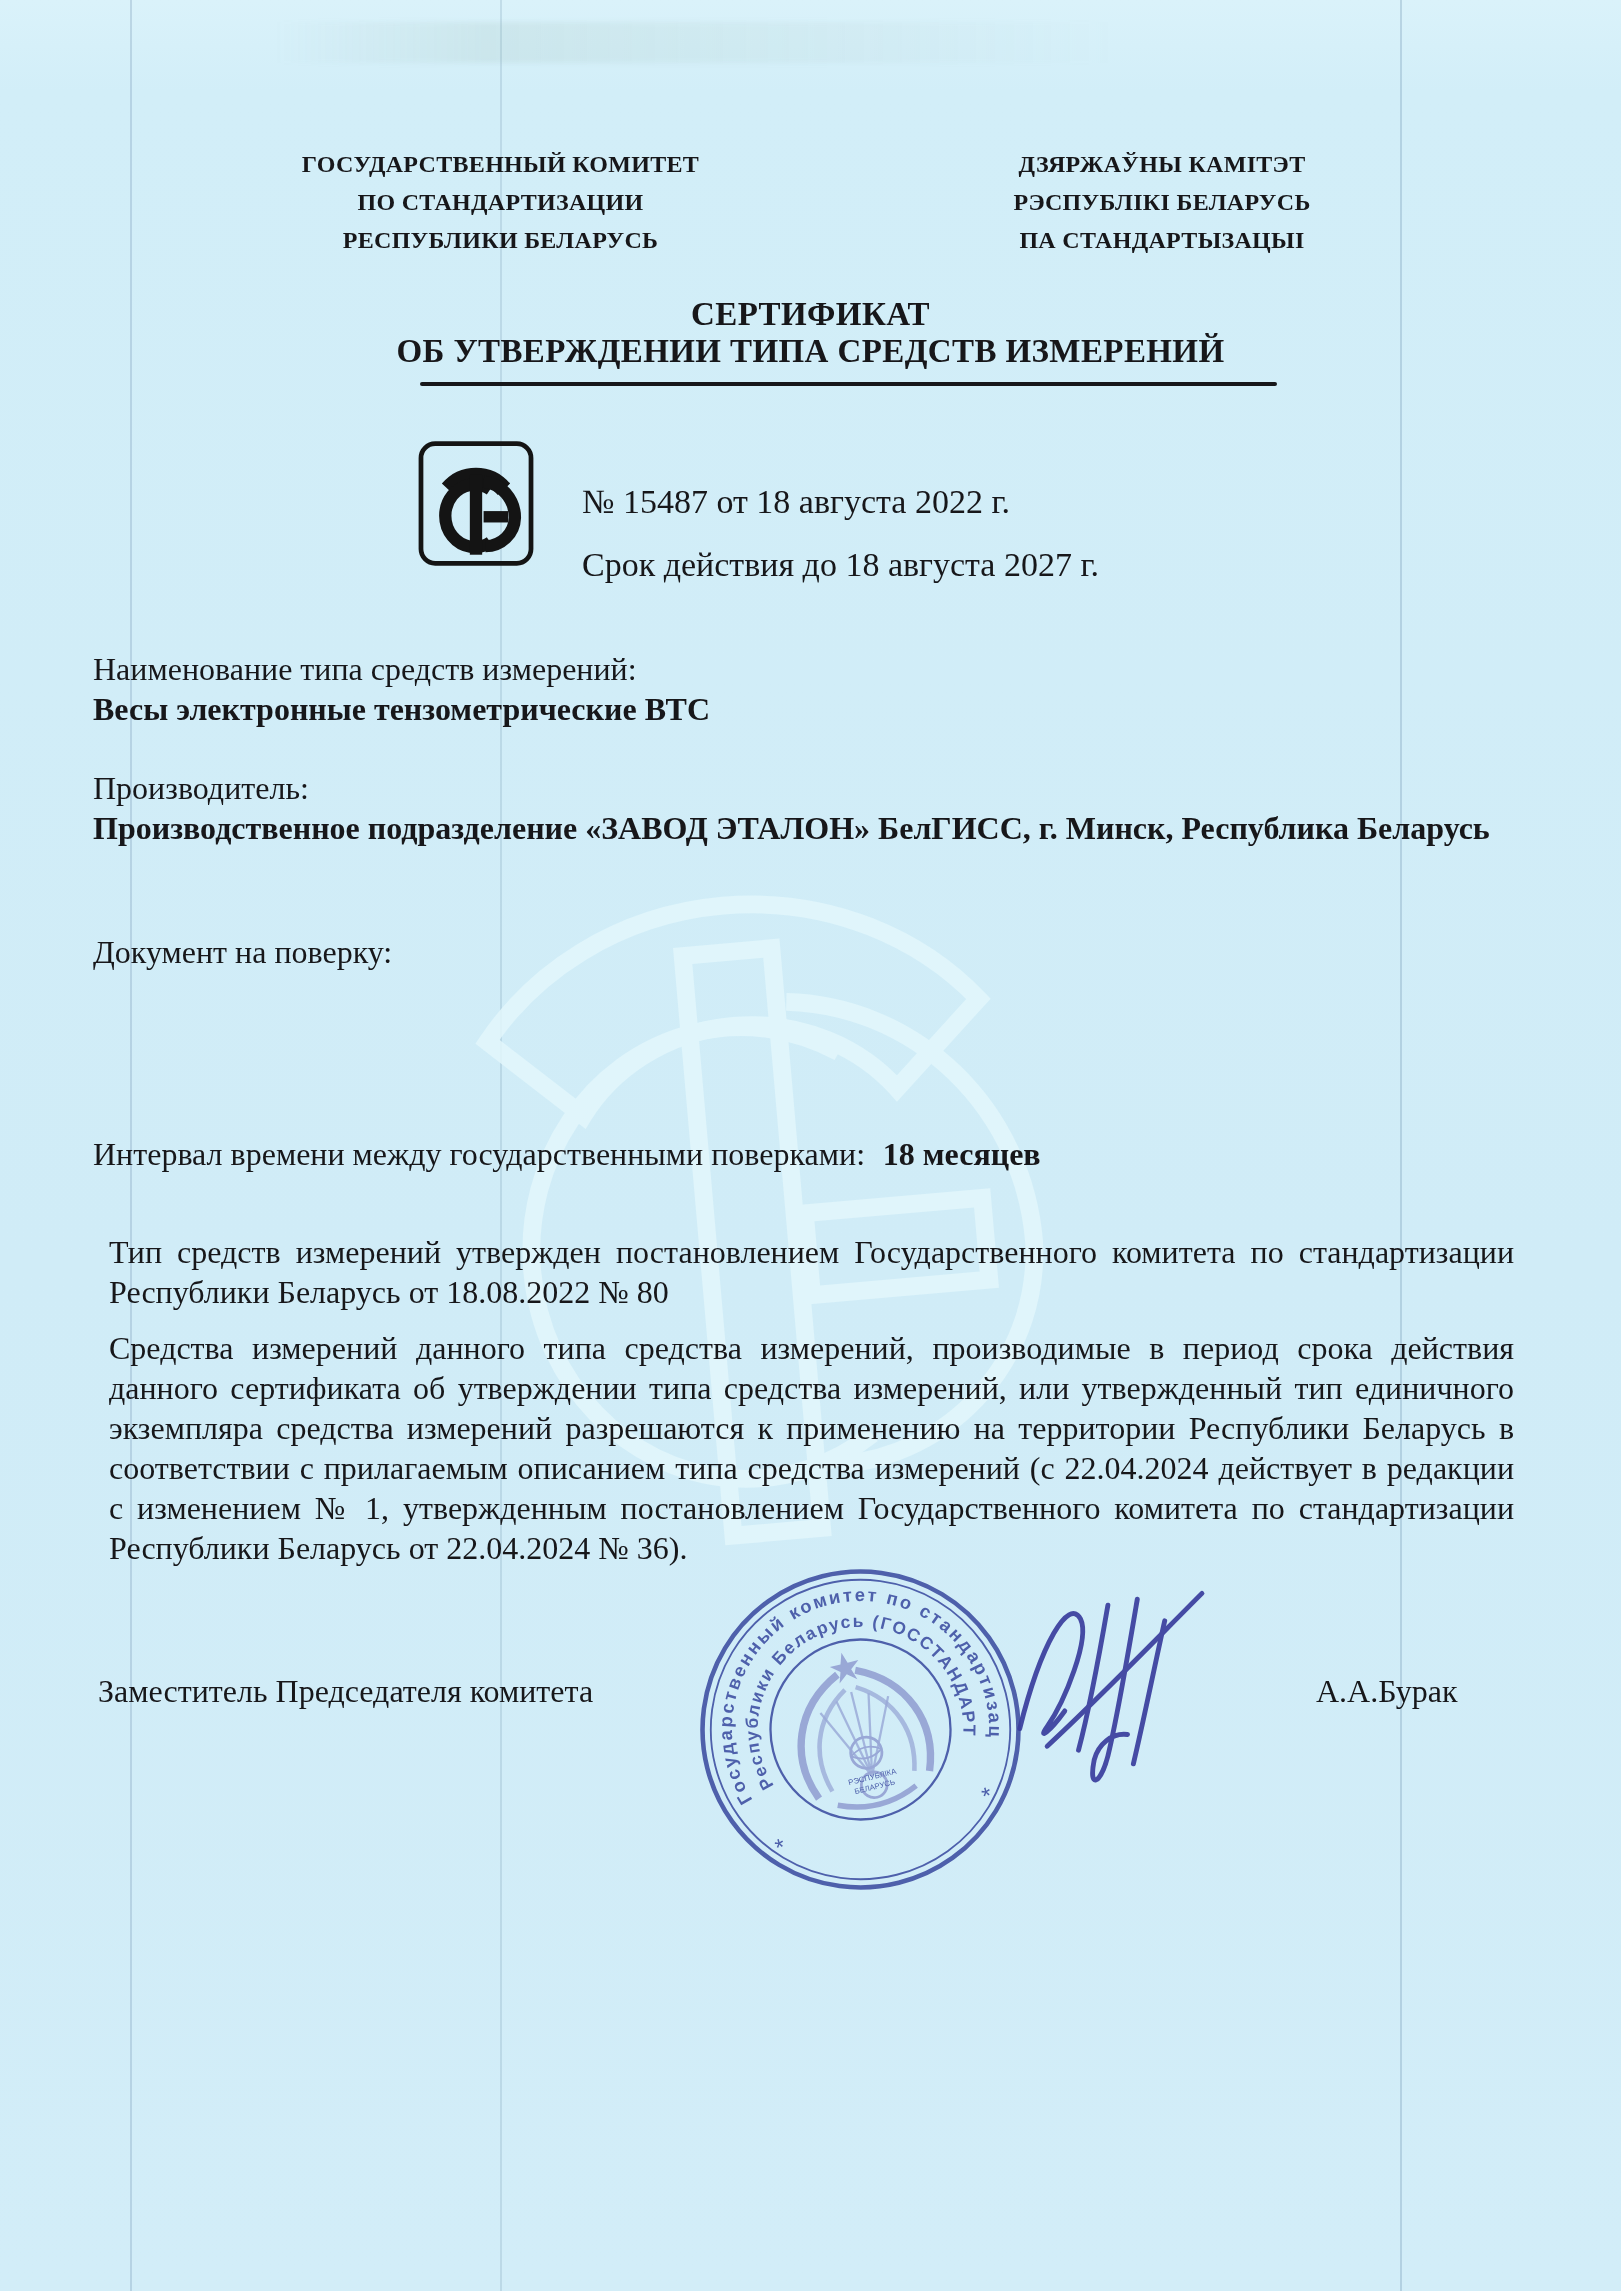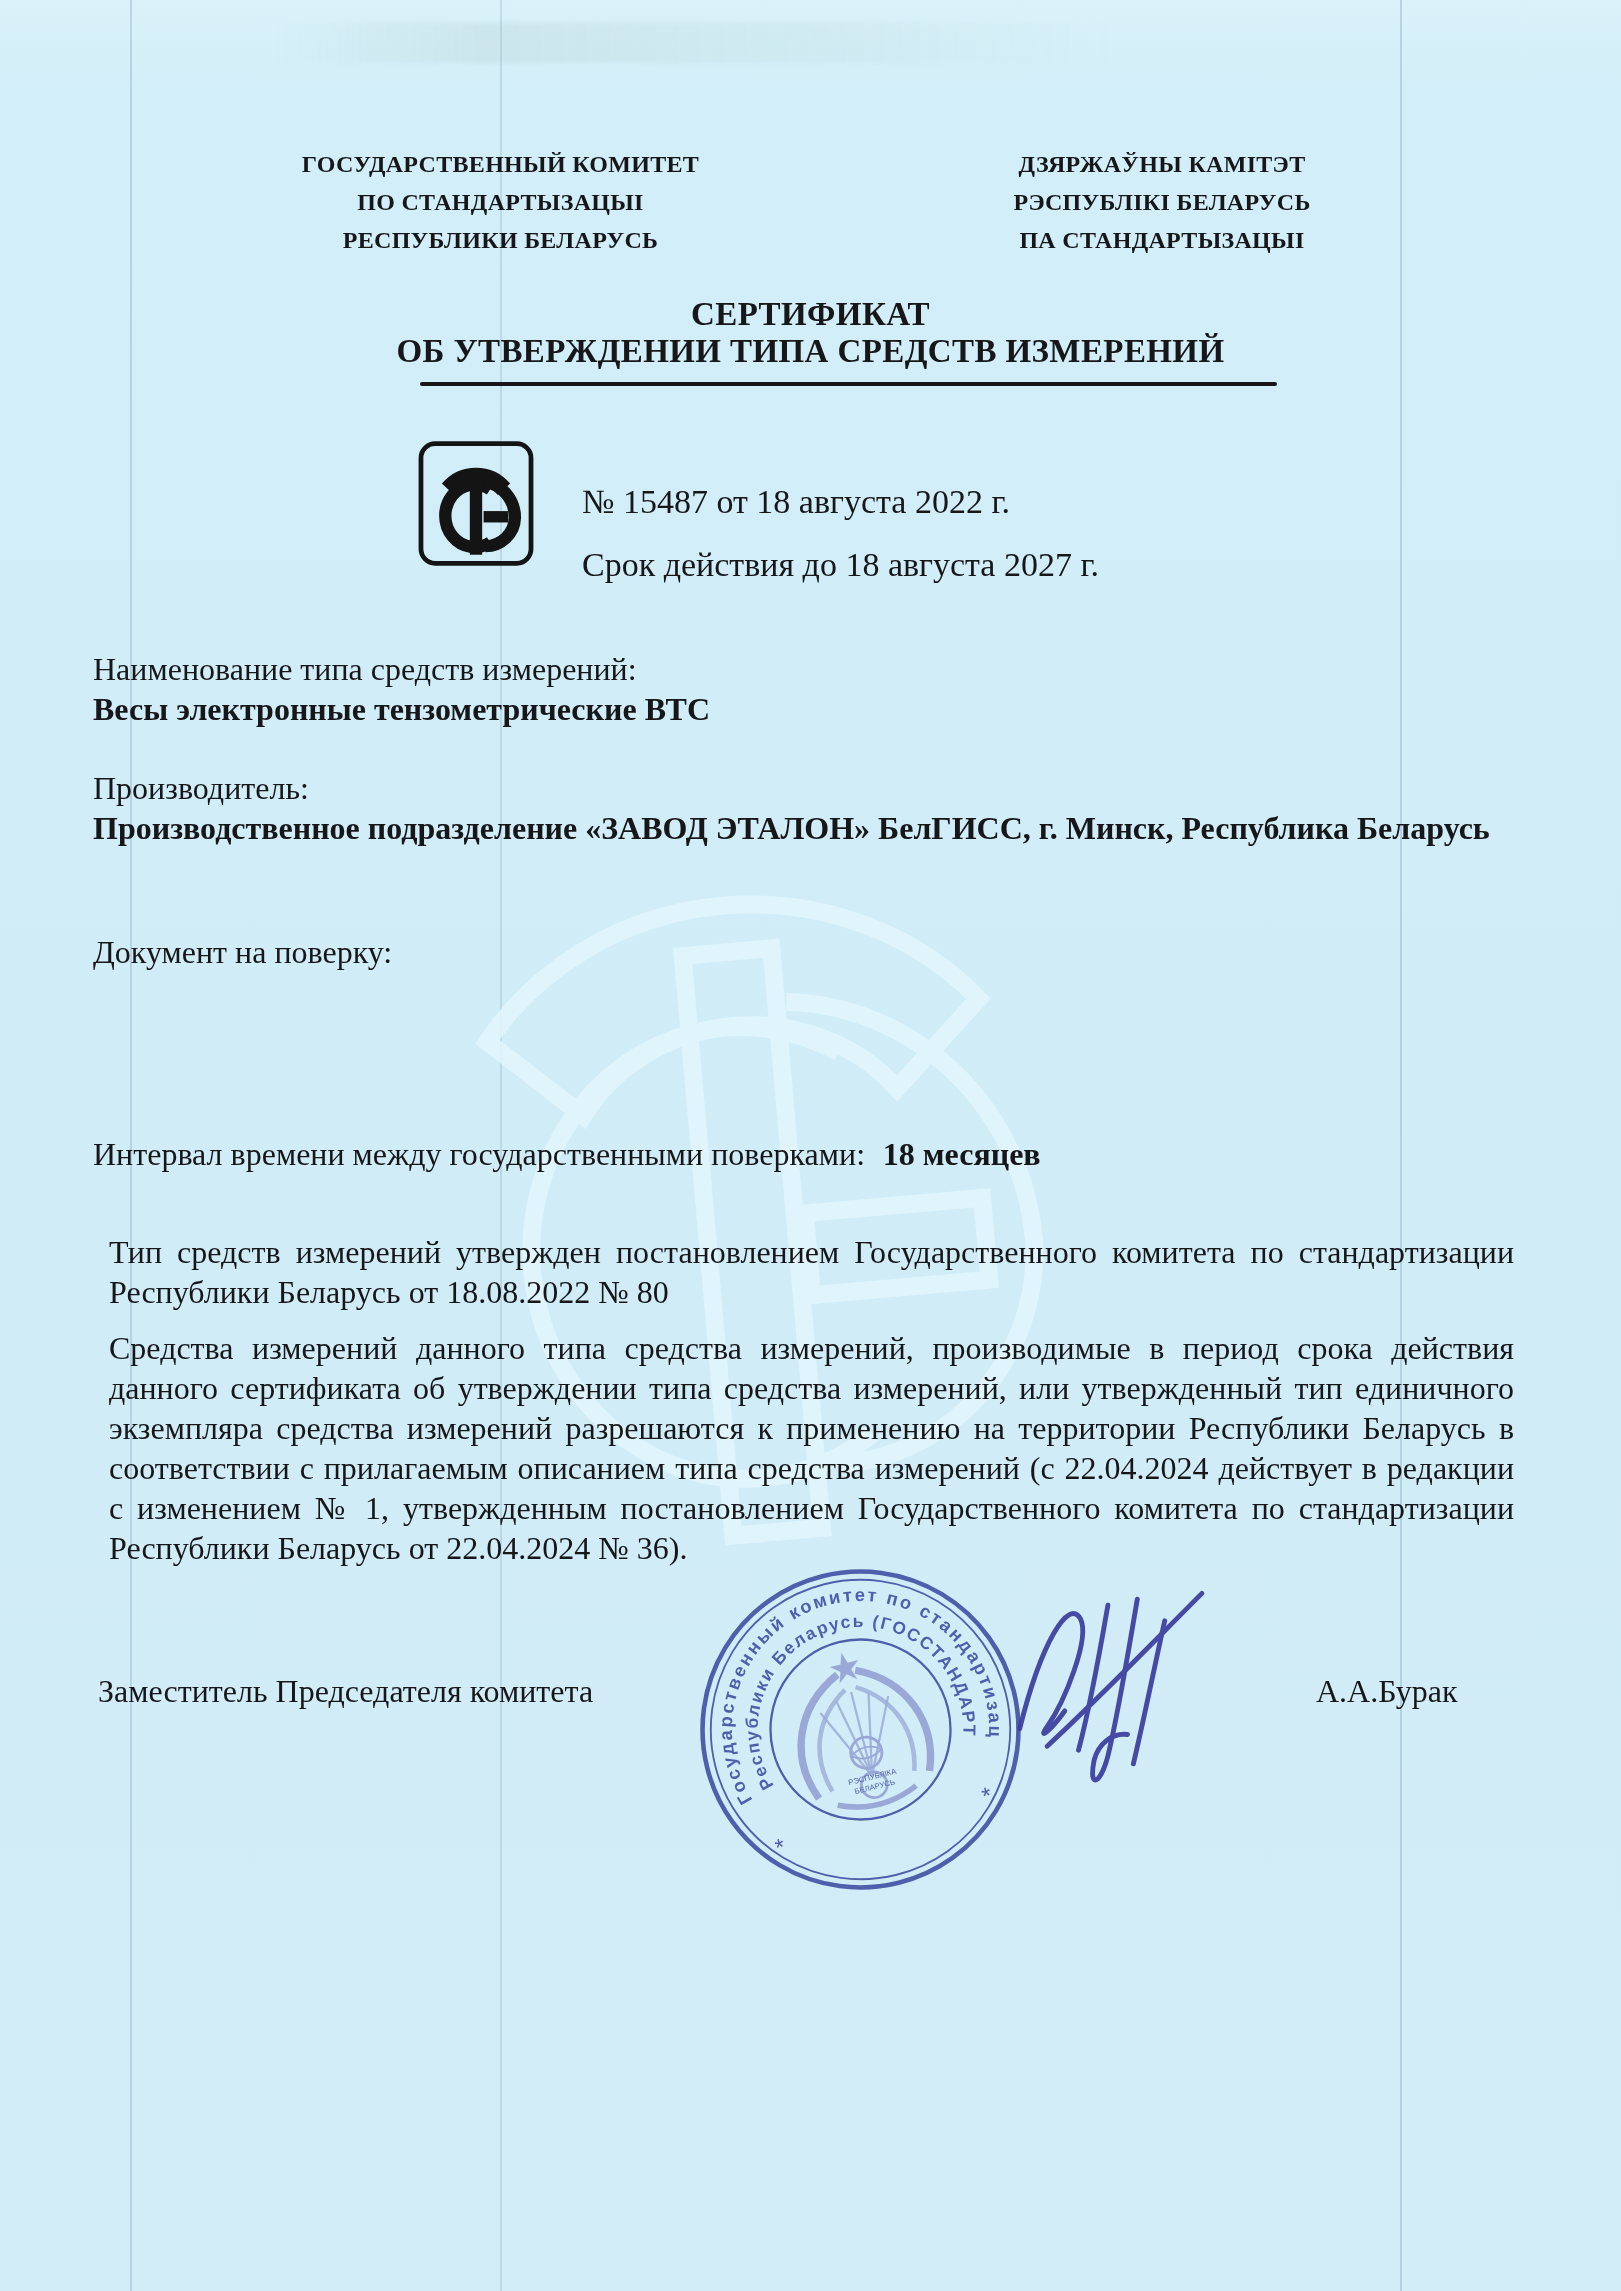--- a/index.html
+++ b/index.html
@@ -51,21 +51,21 @@
   <svg class="watermark" viewBox="0 0 126 136" fill="none" stroke="#e3f7fc" stroke-width="2.6">
     <path d="M27,47 A45,42 0 0 1 99,47 L86,59 A28,26 0 0 0 40,59 Z"></path>
     <path d="M78,53 A31,33 0 1 0 78,109"></path>
     <rect x="56.5" y="37" width="13" height="85"></rect>
     <path d="M71,45 A37,38 0 0 1 104,83 A31,31 0 0 1 73,113"></path>
     <rect x="71" y="76" width="26" height="12"></rect>
   </svg>
 
   <div class="hdr left">
     <div>ГОСУДАРСТВЕННЫЙ КОМИТЕТ</div>
-    <div>ПО СТАНДАРТЫЗАЦЫІ</div>
+    <div>ПО СТАНДАРТИЗАЦИИ</div>
     <div>РЕСПУБЛИКИ БЕЛАРУСЬ</div>
   </div>
   <div class="hdr right">
     <div>ДЗЯРЖАЎНЫ КАМІТЭТ</div>
     <div>РЭСПУБЛІКІ БЕЛАРУСЬ</div>
     <div>ПА СТАНДАРТЫЗАЦЫІ</div>
   </div>
 
   <div class="title">
     <div>СЕРТИФИКАТ</div>

